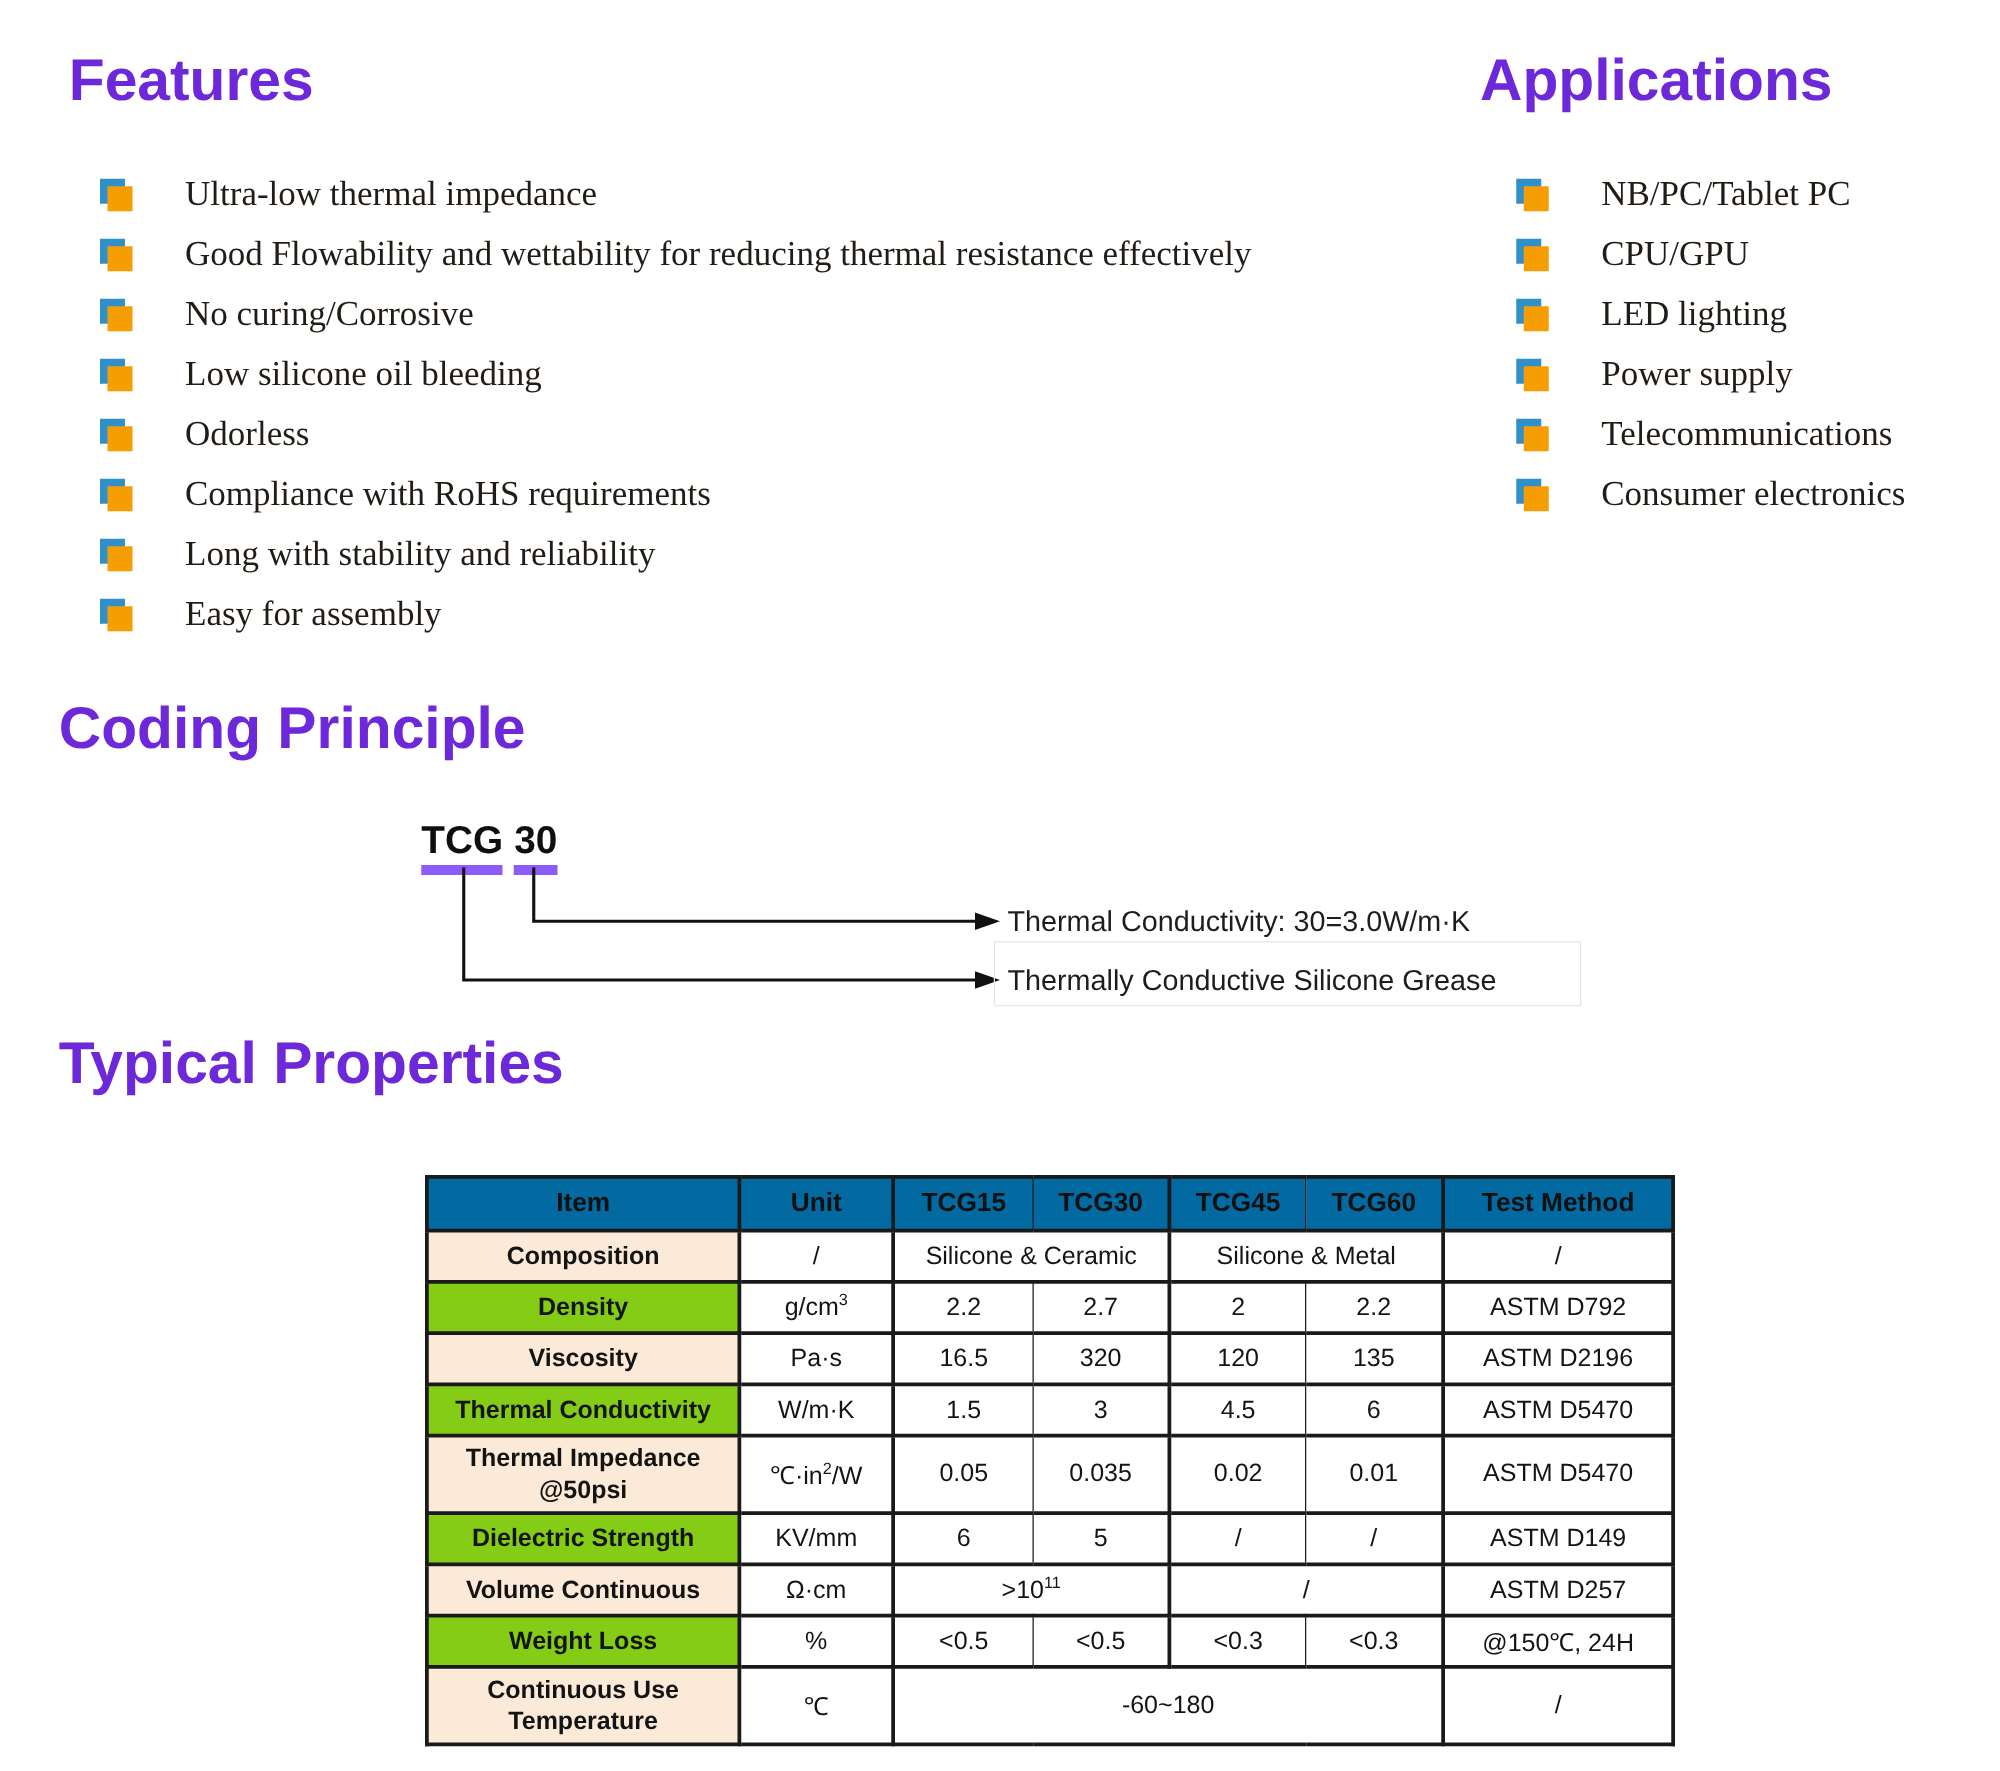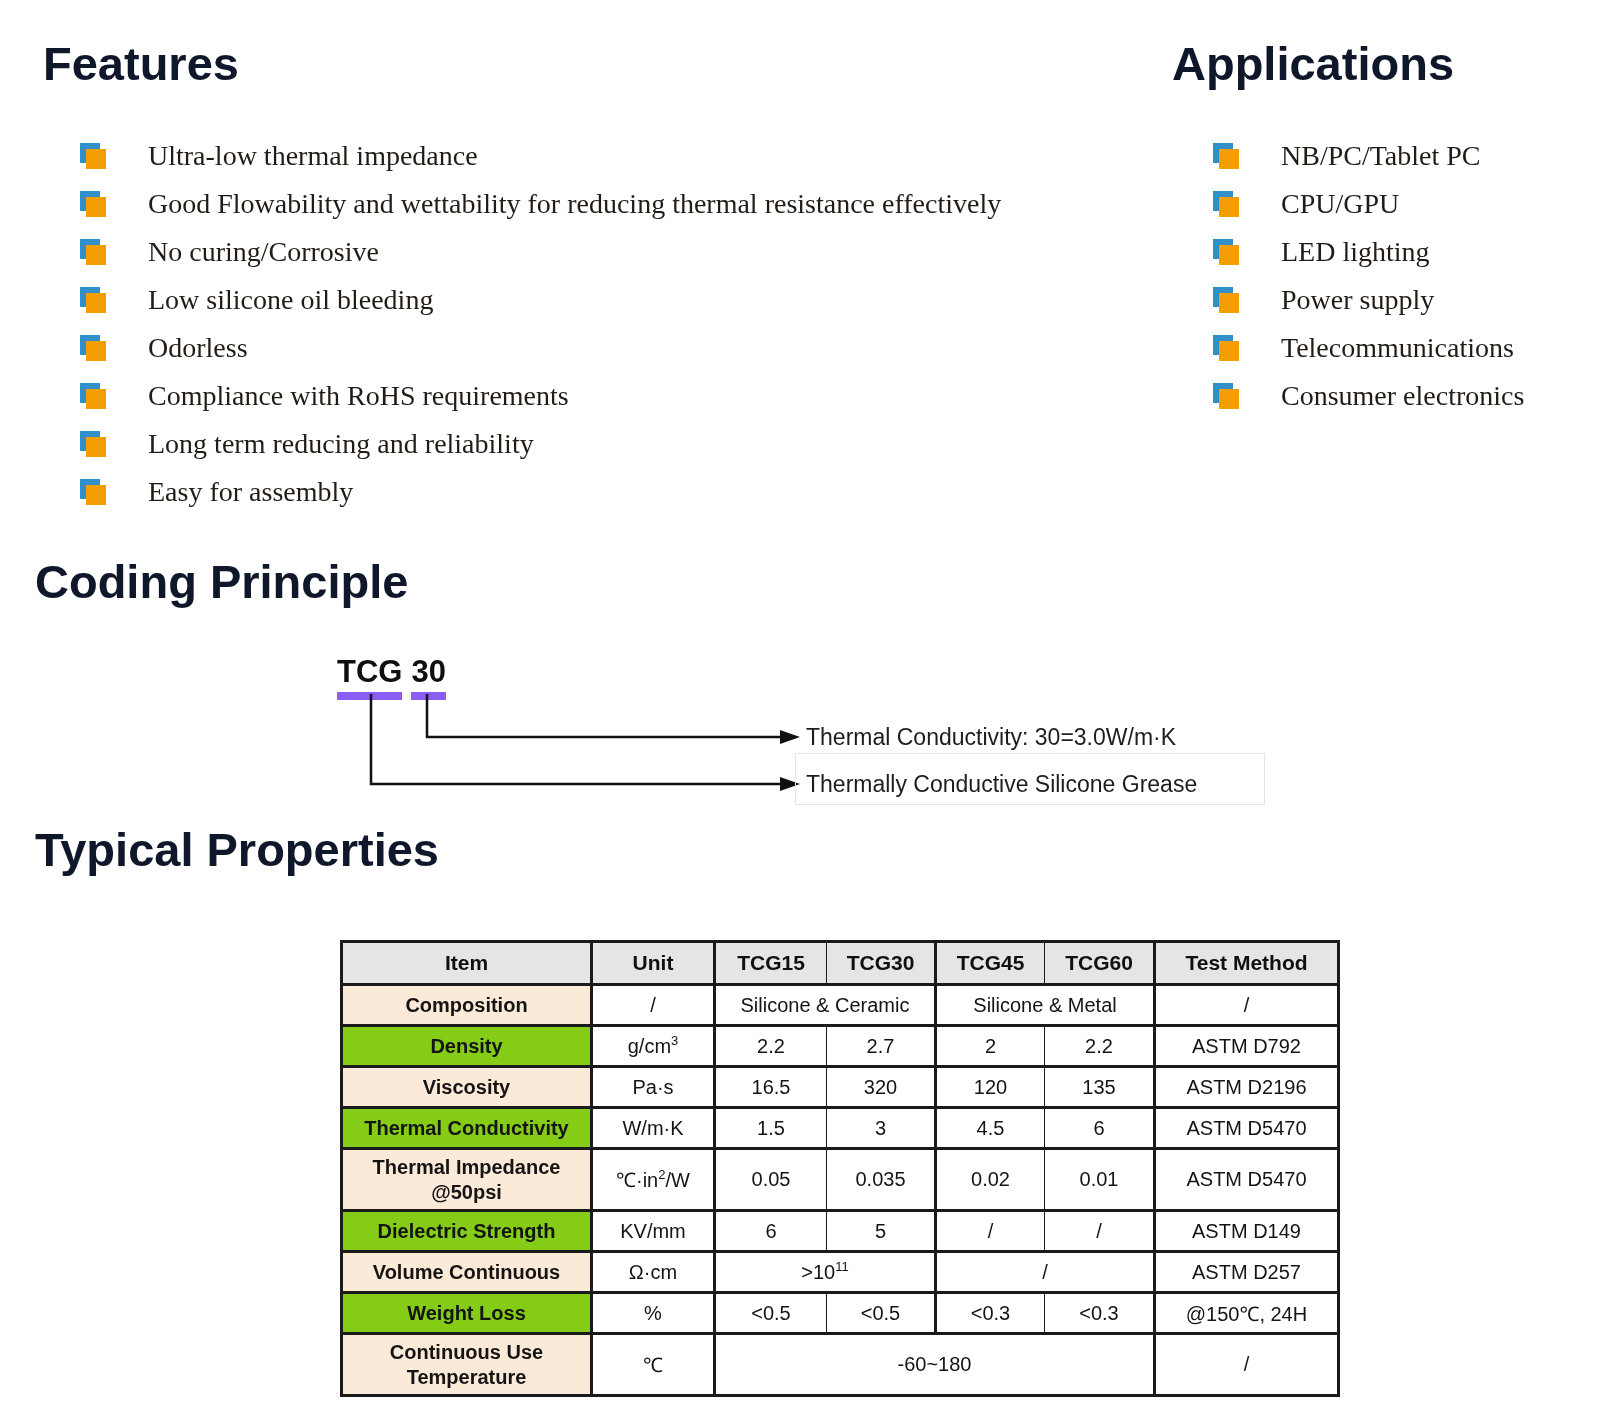--- a/index.html
+++ b/index.html
@@ -1,22 +1,22 @@
 <!DOCTYPE html>
 <html><head>
 <meta charset="utf-8">
 <style>
   html,body{margin:0;padding:0;}
   body{
     width:1600px;height:1417px;position:relative;background:#ffffff;
     font-family:"Liberation Sans",sans-serif;overflow:hidden;
   }
   .heading{
-    position:absolute;font-size:47px;font-weight:bold;color:#0f172a;
-    font-family:"Liberation Sans",sans-serif;letter-spacing:0;white-space:nowrap;
+    position:absolute;font-size:47px;font-weight:bold;color:#6d28d9;
+    font-family:"Liberation Sans",sans-serif;letter-spacing:0;white-space:nowrap;margin-left:12px;
   }
   #features-title{left:43px;top:36px;}
   #applications-title{left:1172px;top:36px;}
   #coding-title{left:35px;top:554px;}
   #properties-title{left:35px;top:822px;}
 
   .list{position:absolute;}
   #features-list{left:80px;top:132px;}
   #applications-list{left:1213px;top:132px;}
   .li{display:flex;align-items:center;height:48px;}
@@ -42,21 +42,21 @@
   #faint-box{position:absolute;left:795px;top:753px;width:468px;height:50px;border:1.5px solid #e8e5e1;}
 
   #properties-table{
     position:absolute;left:340px;top:940px;width:997px;
     border-collapse:collapse;table-layout:fixed;
   }
   #properties-table th,#properties-table td{
     border:3px solid #1a1a1a;text-align:center;vertical-align:middle;padding:0 2px;
   }
   #properties-table thead th{
-    background:#e5e5e5;font-size:21px;font-weight:bold;color:#101010;
+    background:#0369a1;font-size:21px;font-weight:bold;color:#101010;
   }
   #properties-table td{font-size:20px;color:#141414;background:#ffffff;}
   #properties-table td.item{font-weight:bold;white-space:pre-line;line-height:1.25;margin-top:28px;}
   #properties-table td.item.light{background:#fcead9;}
   #properties-table td.item.dark{background:#84cc16;}
   #properties-table .thin-l{border-left-width:1.5px;}
   #properties-table .thin-r{border-right-width:1.5px;}
   #properties-table thead tr{height:43px;}
   #properties-table tbody tr{height:41px;}
   #properties-table tbody tr.tall{height:62px;}
@@ -111,21 +111,21 @@
         <span class="b-back" style="background: rgb(48, 144, 202);"></span>
         <span class="b-front" style="background: rgb(245, 158, 4);"></span>
       </span>
       <span class="li-text">Compliance with RoHS requirements</span>
     </div>
     <div class="li">
       <span class="bullet">
         <span class="b-back" style="background: rgb(48, 144, 202);"></span>
         <span class="b-front" style="background: rgb(245, 158, 4);"></span>
       </span>
-      <span class="li-text">Long term reducing and reliability</span>
+      <span class="li-text">Long with stability and reliability</span>
     </div>
     <div class="li">
       <span class="bullet">
         <span class="b-back" style="background: rgb(48, 144, 202);"></span>
         <span class="b-front" style="background: rgb(245, 158, 4);"></span>
       </span>
       <span class="li-text">Easy for assembly</span>
     </div>
   </div>
 <div class="list" id="applications-list">

